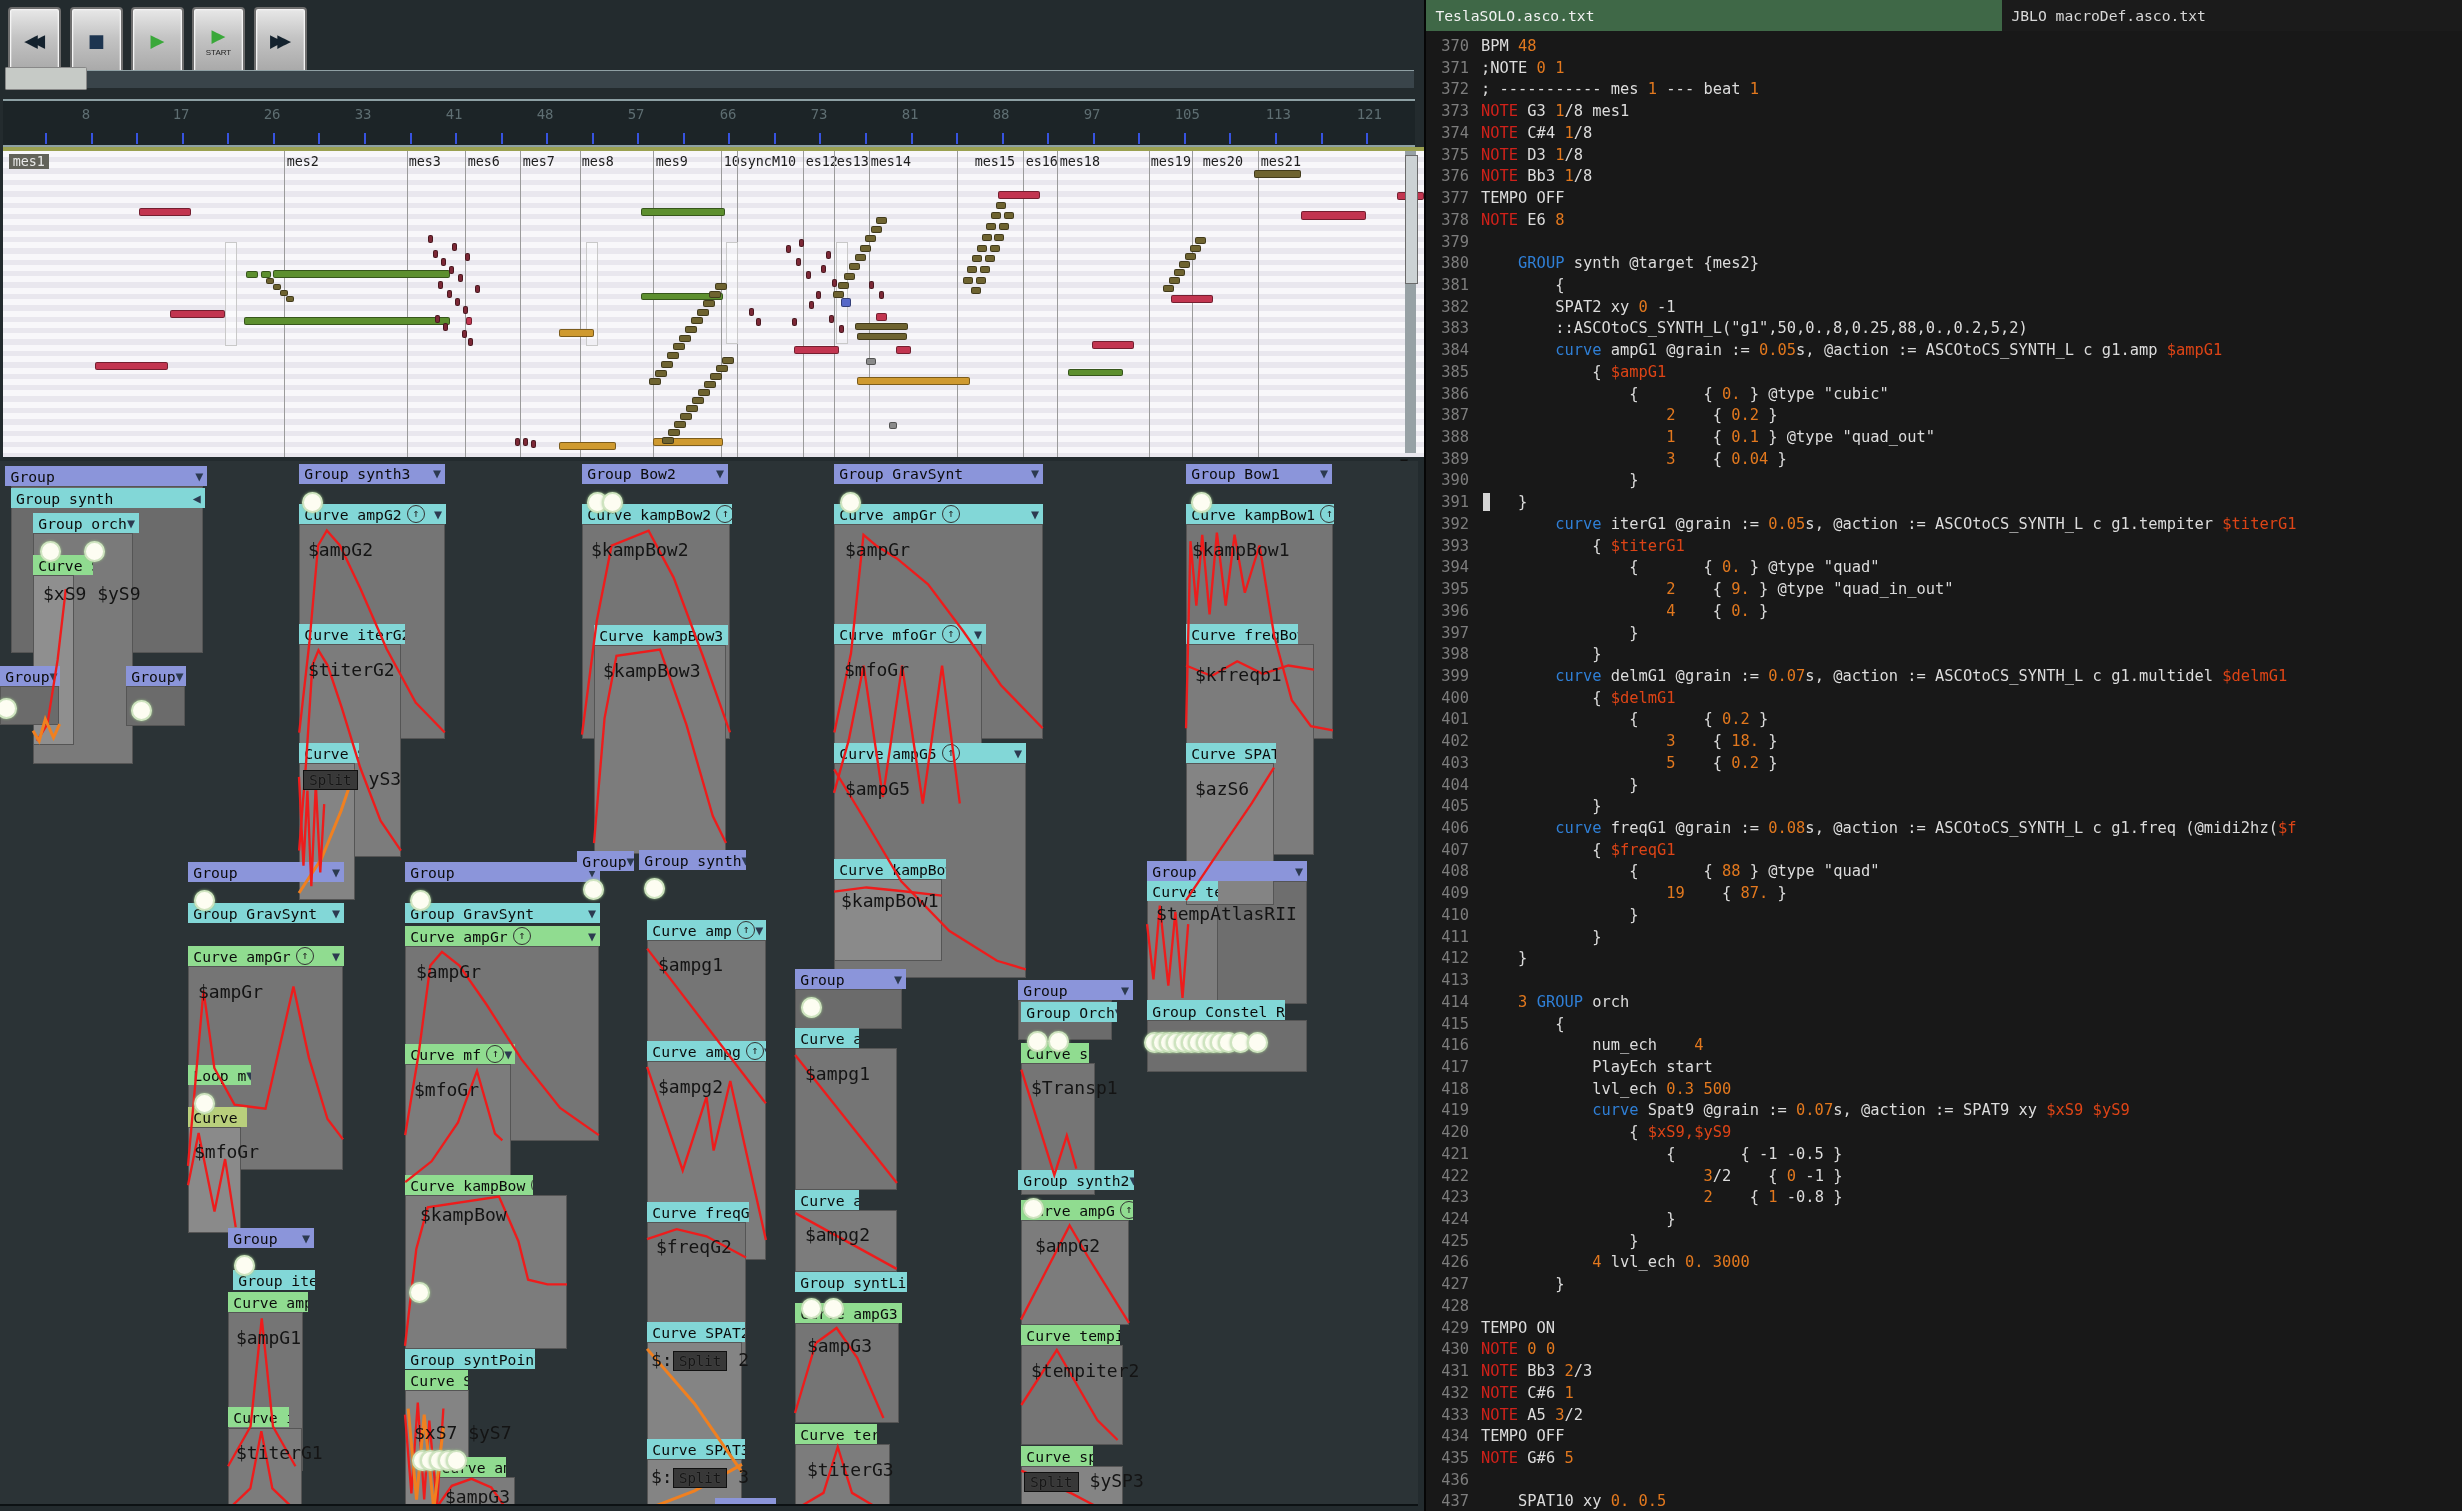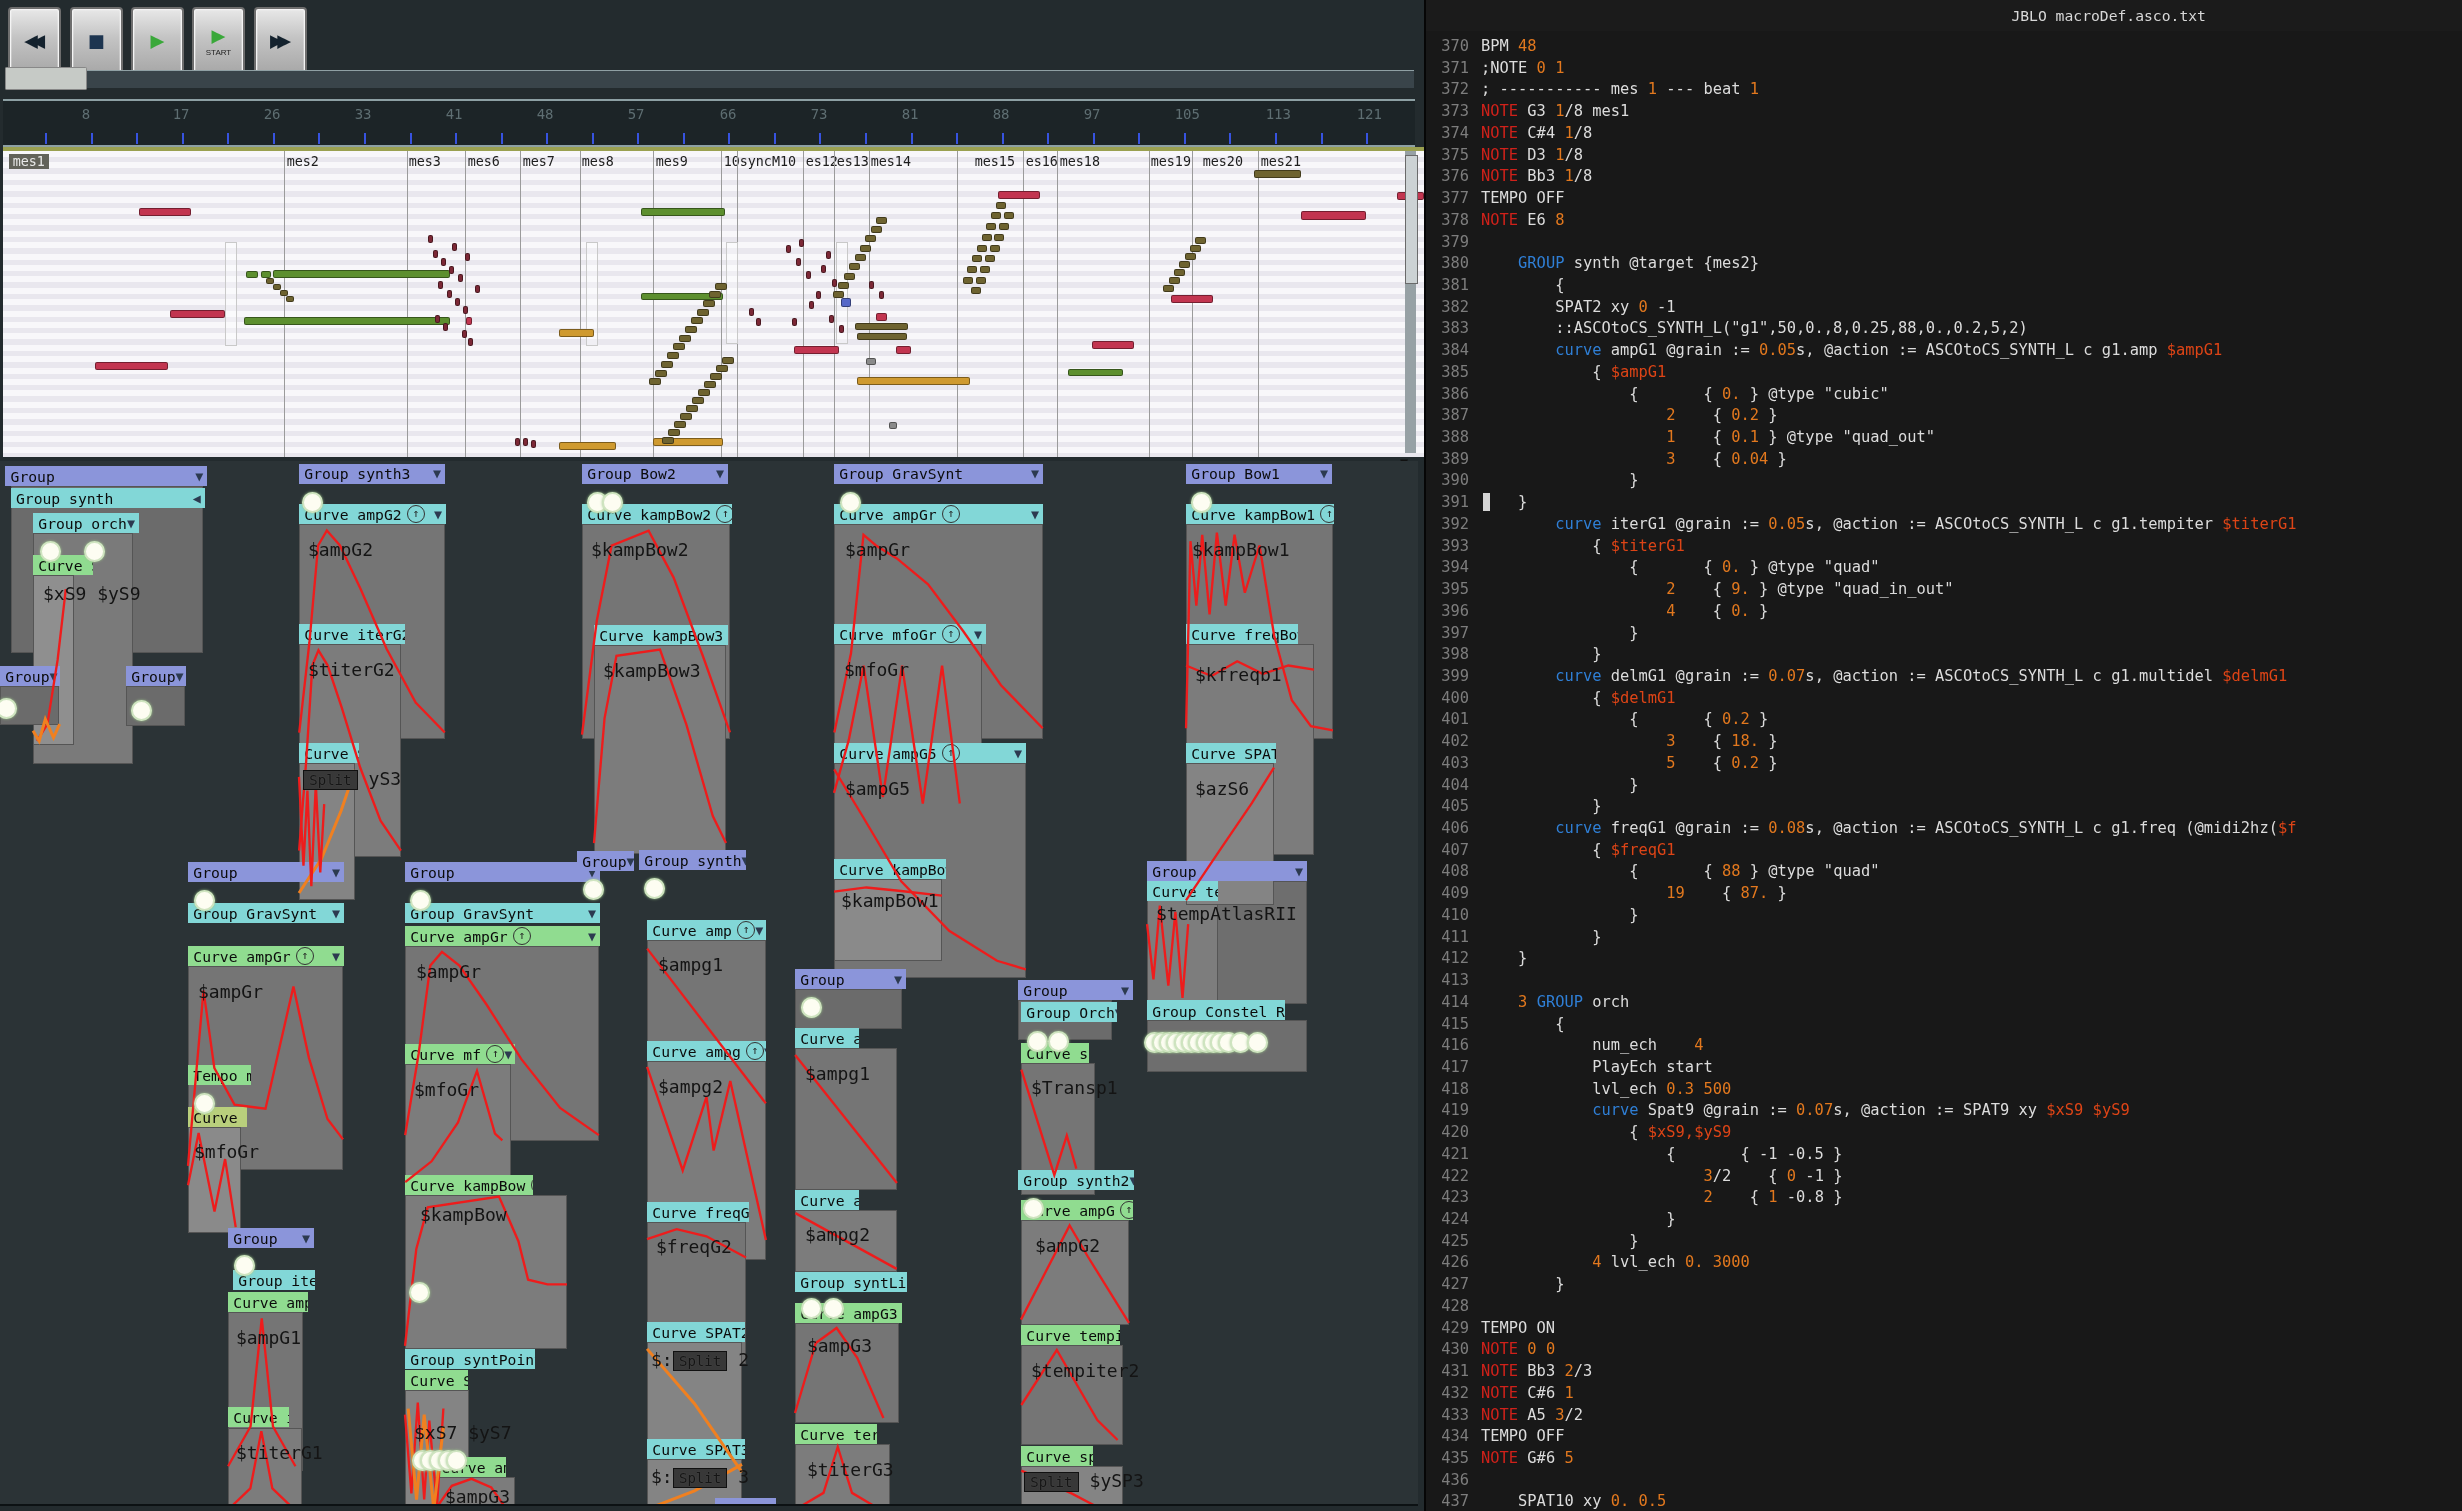--- a/index.html
+++ b/index.html
@@ -524,21 +524,21 @@
       <div class="nhead" style="left: 188px; top: 442px; width: 156px; background: rgb(130, 215, 215);">
         <span>Group GravSynt</span>
         <span class="tri">▼</span>
       </div>
       <div class="nhead" style="left: 188px; top: 485px; width: 156px; background: rgb(144, 220, 144);">
         <span>Curve ampGr</span>
         <span class="up">↑</span>
         <span class="tri">▼</span>
       </div>
       <div class="nhead" style="left: 188px; top: 604px; width: 63px; background: rgb(144, 220, 144);">
-        <span>Tempo m</span>
+        <span>Loop m</span>
         <span class="tri">▼</span>
       </div>
       <div class="nhead" style="left: 188px; top: 646px; width: 59px; background: rgb(185, 207, 124);">
         <span>Curve m</span>
       </div>
       <div class="nhead" style="left: 228px; top: 767px; width: 86px; background: rgb(139, 149, 218);">
         <span>Group</span>
         <span class="tri">▼</span>
       </div>
       <div class="nhead" style="left: 233px; top: 809px; width: 82px; background: rgb(130, 215, 215);">
@@ -750,18 +750,19 @@
       <div class="port" style="left: 1188px; top: 571px;"></div>
       <div class="port" style="left: 1196px; top: 571px;"></div>
       <div class="port" style="left: 1203px; top: 571px;"></div>
       <div class="port" style="left: 1210px; top: 571px;"></div>
       <div class="port" style="left: 1218px; top: 571px;"></div>
       <div class="port" style="left: 1230px; top: 571px;"></div>
       <div class="port" style="left: 1247px; top: 571px;"></div>
     </div>
   <div id="editor">
     <div id="tabs">
+        <div class="tab active" style="left: 0px; width: 557px;">TeslaSOLO.asco.txt</div>
         <div class="tab" style="left: 576px;">JBLO macroDef.asco.txt</div>
       </div>
     <div id="code"><div class="cline" style="top: 4px;"><span class="lno">370</span><span class="t">BPM </span><span class="num">48</span></div><div class="cline" style="top: 26px;"><span class="lno">371</span><span class="t">;NOTE </span><span class="num">0 1</span></div><div class="cline" style="top: 47px;"><span class="lno">372</span><span class="t">; ----------- mes </span><span class="num">1</span><span class="t"> --- beat </span><span class="num">1</span></div><div class="cline" style="top: 69px;"><span class="lno">373</span><span class="kw">NOTE</span><span class="t"> G3 </span><span class="num">1</span><span class="t">/8 mes1</span></div><div class="cline" style="top: 91px;"><span class="lno">374</span><span class="kw">NOTE</span><span class="t"> C#4 </span><span class="num">1</span><span class="t">/8</span></div><div class="cline" style="top: 113px;"><span class="lno">375</span><span class="kw">NOTE</span><span class="t"> D3 </span><span class="num">1</span><span class="t">/8</span></div><div class="cline" style="top: 134px;"><span class="lno">376</span><span class="kw">NOTE</span><span class="t"> Bb3 </span><span class="num">1</span><span class="t">/8</span></div><div class="cline" style="top: 156px;"><span class="lno">377</span><span class="t">TEMPO OFF</span></div><div class="cline" style="top: 178px;"><span class="lno">378</span><span class="kw">NOTE</span><span class="t"> E6 </span><span class="num">8</span></div><div class="cline" style="top: 200px;"><span class="lno">379</span></div><div class="cline" style="top: 221px;"><span class="lno">380</span><span class="t">    </span><span class="blu">GROUP</span><span class="t"> synth @target {mes2}</span></div><div class="cline" style="top: 243px;"><span class="lno">381</span><span class="t">        {</span></div><div class="cline" style="top: 265px;"><span class="lno">382</span><span class="t">        SPAT2 xy </span><span class="num">0</span><span class="t"> -1</span></div><div class="cline" style="top: 286px;"><span class="lno">383</span><span class="t">        ::ASCOtoCS_SYNTH_L("g1",50,0.,8,0.25,88,0.,0.2,5,2)</span></div><div class="cline" style="top: 308px;"><span class="lno">384</span><span class="t">        </span><span class="blu">curve</span><span class="t"> ampG1 @grain := </span><span class="num">0.05</span><span class="t">s, @action := ASCOtoCS_SYNTH_L c g1.amp </span><span class="var">$ampG1</span></div><div class="cline" style="top: 330px;"><span class="lno">385</span><span class="t">            { </span><span class="var">$ampG1</span></div><div class="cline" style="top: 352px;"><span class="lno">386</span><span class="t">                {       { </span><span class="num">0.</span><span class="t"> } @type "cubic"</span></div><div class="cline" style="top: 373px;"><span class="lno">387</span><span class="t">                    </span><span class="num">2</span><span class="t">    { </span><span class="num">0.2</span><span class="t"> }</span></div><div class="cline" style="top: 395px;"><span class="lno">388</span><span class="t">                    </span><span class="num">1</span><span class="t">    { </span><span class="num">0.1</span><span class="t"> } @type "quad_out"</span></div><div class="cline" style="top: 417px;"><span class="lno">389</span><span class="t">                    </span><span class="num">3</span><span class="t">    { </span><span class="num">0.04</span><span class="t"> }</span></div><div class="cline" style="top: 438px;"><span class="lno">390</span><span class="t">                }</span></div><div class="cline" style="top: 460px;"><span class="lno">391</span><span class="t">    }</span></div><div class="cline" style="top: 482px;"><span class="lno">392</span><span class="t">        </span><span class="blu">curve</span><span class="t"> iterG1 @grain := </span><span class="num">0.05</span><span class="t">s, @action := ASCOtoCS_SYNTH_L c g1.tempiter </span><span class="var">$titerG1</span></div><div class="cline" style="top: 504px;"><span class="lno">393</span><span class="t">            { </span><span class="var">$titerG1</span></div><div class="cline" style="top: 525px;"><span class="lno">394</span><span class="t">                {       { </span><span class="num">0.</span><span class="t"> } @type "quad"</span></div><div class="cline" style="top: 547px;"><span class="lno">395</span><span class="t">                    </span><span class="num">2</span><span class="t">    { </span><span class="num">9.</span><span class="t"> } @type "quad_in_out"</span></div><div class="cline" style="top: 569px;"><span class="lno">396</span><span class="t">                    </span><span class="num">4</span><span class="t">    { </span><span class="num">0.</span><span class="t"> }</span></div><div class="cline" style="top: 591px;"><span class="lno">397</span><span class="t">                }</span></div><div class="cline" style="top: 612px;"><span class="lno">398</span><span class="t">            }</span></div><div class="cline" style="top: 634px;"><span class="lno">399</span><span class="t">        </span><span class="blu">curve</span><span class="t"> delmG1 @grain := </span><span class="num">0.07</span><span class="t">s, @action := ASCOtoCS_SYNTH_L c g1.multidel </span><span class="var">$delmG1</span></div><div class="cline" style="top: 656px;"><span class="lno">400</span><span class="t">            { </span><span class="var">$delmG1</span></div><div class="cline" style="top: 677px;"><span class="lno">401</span><span class="t">                {       { </span><span class="num">0.2</span><span class="t"> }</span></div><div class="cline" style="top: 699px;"><span class="lno">402</span><span class="t">                    </span><span class="num">3</span><span class="t">    { </span><span class="num">18.</span><span class="t"> }</span></div><div class="cline" style="top: 721px;"><span class="lno">403</span><span class="t">                    </span><span class="num">5</span><span class="t">    { </span><span class="num">0.2</span><span class="t"> }</span></div><div class="cline" style="top: 743px;"><span class="lno">404</span><span class="t">                }</span></div><div class="cline" style="top: 764px;"><span class="lno">405</span><span class="t">            }</span></div><div class="cline" style="top: 786px;"><span class="lno">406</span><span class="t">        </span><span class="blu">curve</span><span class="t"> freqG1 @grain := </span><span class="num">0.08</span><span class="t">s, @action := ASCOtoCS_SYNTH_L c g1.freq (@midi2hz(</span><span class="var">$f</span></div><div class="cline" style="top: 808px;"><span class="lno">407</span><span class="t">            { </span><span class="var">$freqG1</span></div><div class="cline" style="top: 829px;"><span class="lno">408</span><span class="t">                {       { </span><span class="num">88</span><span class="t"> } @type "quad"</span></div><div class="cline" style="top: 851px;"><span class="lno">409</span><span class="t">                    </span><span class="num">19</span><span class="t">    { </span><span class="num">87.</span><span class="t"> }</span></div><div class="cline" style="top: 873px;"><span class="lno">410</span><span class="t">                }</span></div><div class="cline" style="top: 895px;"><span class="lno">411</span><span class="t">            }</span></div><div class="cline" style="top: 916px;"><span class="lno">412</span><span class="t">    }</span></div><div class="cline" style="top: 938px;"><span class="lno">413</span></div><div class="cline" style="top: 960px;"><span class="lno">414</span><span class="t">    </span><span class="num">3</span><span class="t"> </span><span class="blu">GROUP</span><span class="t"> orch</span></div><div class="cline" style="top: 982px;"><span class="lno">415</span><span class="t">        {</span></div><div class="cline" style="top: 1003px;"><span class="lno">416</span><span class="t">            num_ech    </span><span class="num">4</span></div><div class="cline" style="top: 1025px;"><span class="lno">417</span><span class="t">            PlayEch start</span></div><div class="cline" style="top: 1047px;"><span class="lno">418</span><span class="t">            lvl_ech </span><span class="num">0.3 500</span></div><div class="cline" style="top: 1068px;"><span class="lno">419</span><span class="t">            </span><span class="blu">curve</span><span class="t"> Spat9 @grain := </span><span class="num">0.07</span><span class="t">s, @action := SPAT9 xy </span><span class="var">$xS9 $yS9</span></div><div class="cline" style="top: 1090px;"><span class="lno">420</span><span class="t">                { </span><span class="var">$xS9,$yS9</span></div><div class="cline" style="top: 1112px;"><span class="lno">421</span><span class="t">                    {       { -1 -0.5 }</span></div><div class="cline" style="top: 1134px;"><span class="lno">422</span><span class="t">                        </span><span class="num">3</span><span class="t">/2    { </span><span class="num">0</span><span class="t"> -1 }</span></div><div class="cline" style="top: 1155px;"><span class="lno">423</span><span class="t">                        </span><span class="num">2</span><span class="t">    { </span><span class="num">1</span><span class="t"> -0.8 }</span></div><div class="cline" style="top: 1177px;"><span class="lno">424</span><span class="t">                    }</span></div><div class="cline" style="top: 1199px;"><span class="lno">425</span><span class="t">                }</span></div><div class="cline" style="top: 1220px;"><span class="lno">426</span><span class="t">            </span><span class="num">4</span><span class="t"> lvl_ech </span><span class="num">0. 3000</span></div><div class="cline" style="top: 1242px;"><span class="lno">427</span><span class="t">        }</span></div><div class="cline" style="top: 1264px;"><span class="lno">428</span></div><div class="cline" style="top: 1286px;"><span class="lno">429</span><span class="t">TEMPO ON</span></div><div class="cline" style="top: 1307px;"><span class="lno">430</span><span class="kw">NOTE</span><span class="t"> </span><span class="num">0 0</span></div><div class="cline" style="top: 1329px;"><span class="lno">431</span><span class="kw">NOTE</span><span class="t"> Bb3 </span><span class="num">2</span><span class="t">/3</span></div><div class="cline" style="top: 1351px;"><span class="lno">432</span><span class="kw">NOTE</span><span class="t"> C#6 </span><span class="num">1</span></div><div class="cline" style="top: 1373px;"><span class="lno">433</span><span class="kw">NOTE</span><span class="t"> A5 </span><span class="num">3</span><span class="t">/2</span></div><div class="cline" style="top: 1394px;"><span class="lno">434</span><span class="t">TEMPO OFF</span></div><div class="cline" style="top: 1416px;"><span class="lno">435</span><span class="kw">NOTE</span><span class="t"> G#6 </span><span class="num">5</span></div><div class="cline" style="top: 1438px;"><span class="lno">436</span></div><div class="cline" style="top: 1459px;"><span class="lno">437</span><span class="t">    SPAT10 xy </span><span class="num">0. 0.5</span></div><div id="cursor" style="left: 57px; top: 462px;"></div></div>
   </div>
 </div>
 
 
 </body></html>

